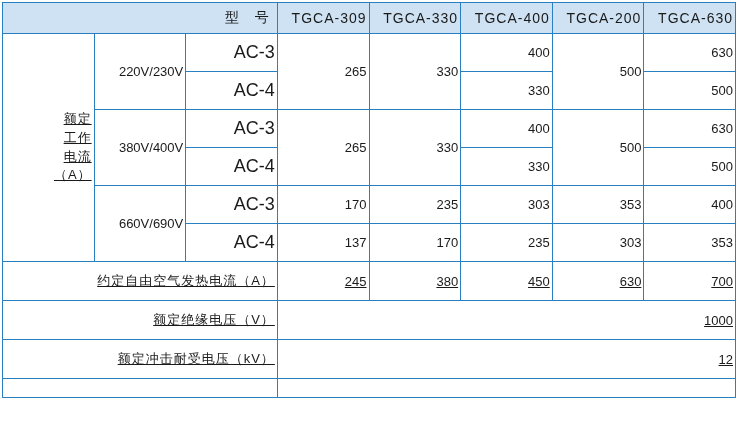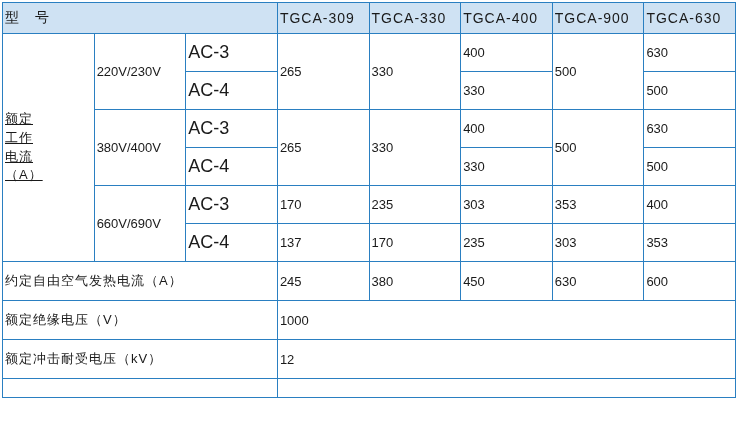--- a/index.html
+++ b/index.html
@@ -16,39 +16,40 @@
   #spec-table {
     border-collapse: collapse;
     table-layout: fixed;
     width: 734px;
     margin: 2px 0 0 2px;
     font-size: 13px;
     color: #1a1a1a;
   }
   #spec-table td, #spec-table th {
     border: 1px solid #2a7fc1;
-    text-align: left;
+    text-align: right;
     vertical-align: middle;
     padding: 0 2px;
     font-weight: normal;
   }
   .hdr {
     background: #cfe2f3;
     height: 30px;
     font-size: 14px;
     letter-spacing: 1px;
   }
   .hdr-model {
     letter-spacing: 6px;
   }
   .row-sm {
     height: 38px;
   }
   .row-lab {
     height: 38px;
+    text-decoration: underline;
   }
   .vert-label {
     width: 60px;
     line-height: 1.45;
     font-size: 13px;
     letter-spacing: 1px;
     text-decoration: underline;
   }
   .volt-cell {
     width: 94px;
@@ -73,21 +74,21 @@
 </head>
 <body>
 
 <table id="spec-table">
   <tbody>
     <tr>
       <td class="hdr hdr-model" colspan="3">型  号</td>
       <td class="hdr">TGCA-309</td>
       <td class="hdr">TGCA-330</td>
       <td class="hdr">TGCA-400</td>
-      <td class="hdr">TGCA-900</td>
+      <td class="hdr">TGCA-200</td>
       <td class="hdr">TGCA-630</td>
     </tr>
 
     <tr class="row-sm">
       <td class="vert-label" rowspan="6">
         <div>额定</div>
         <div>工作</div>
         <div>电流</div>
         <div>（A）</div>
       </td>
@@ -140,21 +141,21 @@
       <td class="val">303</td>
       <td class="val">353</td>
     </tr>
 
     <tr class="row-lab">
       <td class="wide-label" colspan="3">约定自由空气发热电流（A）</td>
       <td class="val">245</td>
       <td class="val">380</td>
       <td class="val">450</td>
       <td class="val">630</td>
-      <td class="val">600</td>
+      <td class="val">700</td>
     </tr>
 
     <tr class="row-lab">
       <td class="wide-label" colspan="3">额定绝缘电压（V）</td>
       <td class="val" colspan="5">1000</td>
     </tr>
 
     <tr class="row-lab">
       <td class="wide-label" colspan="3">额定冲击耐受电压（kV）</td>
       <td class="val" colspan="5">12</td>

